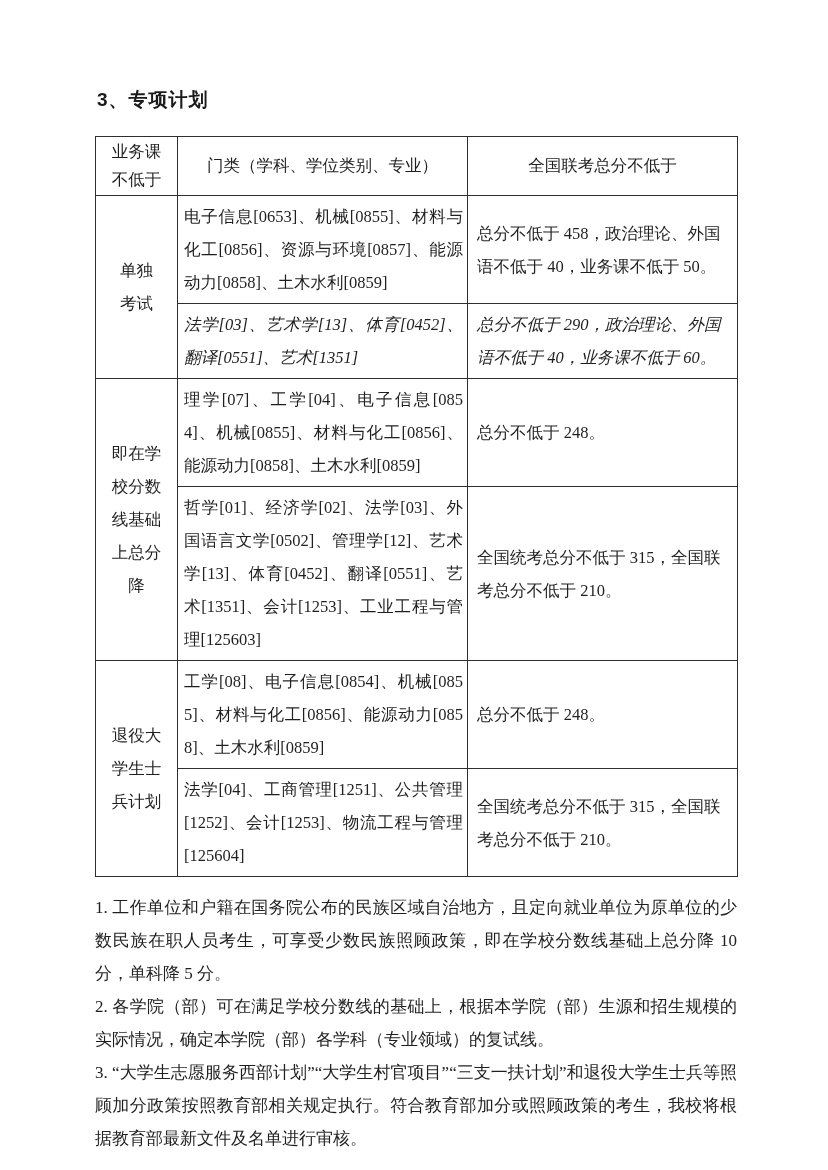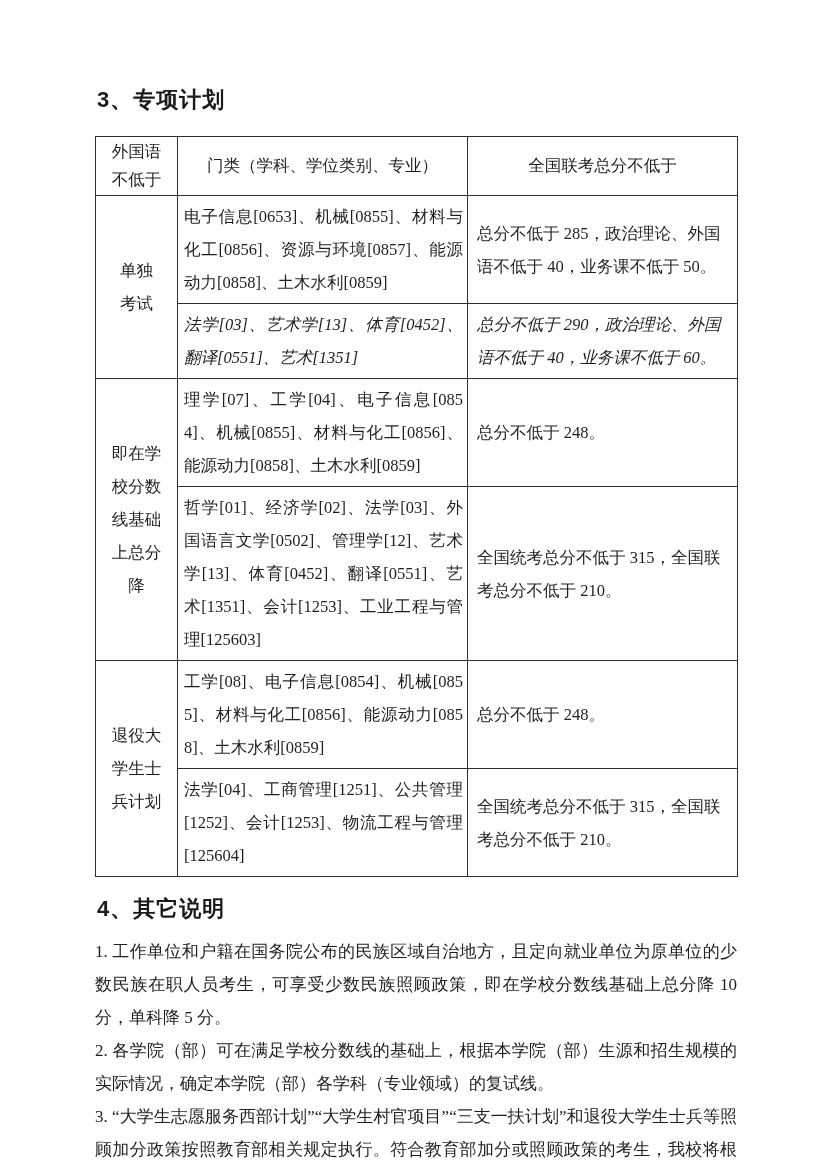--- a/index.html
+++ b/index.html
@@ -19,21 +19,21 @@
   .content {
     position: absolute;
     left: 95px;
     top: 0;
     width: 642px;
   }
   h2.sec-heading {
     margin: 0;
     font-family: "Liberation Sans", sans-serif;
     font-weight: 700;
-    font-size: 22px;
+    font-size: 19px;
     line-height: 24px;
     color: #1a1a1a;
     letter-spacing: 1px;
   }
   #heading-3 { margin-top: 88px; margin-bottom: 24px; margin-left: 2px; }
   #heading-4 { margin-top: 20px; margin-left: 2px; }
 
   table.plan-table {
     border-collapse: collapse;
     table-layout: fixed;
@@ -106,31 +106,31 @@
     <h2 class="sec-heading" id="heading-3">3、专项计划</h2>
 
     <table class="plan-table">
       <colgroup>
         <col class="col-name">
         <col class="col-major">
         <col class="col-req">
       </colgroup>
       <tbody>
         <tr class="h-head">
-          <th><span class="vlabel w3">外国语不低于</span></th>
+          <th><span class="vlabel w3">业务课不低于</span></th>
           <th>门类（学科、学位类别、专业）</th>
           <th>全国联考总分不低于</th>
         </tr>
 
         <tr class="h-r1a">
           <td class="cell-center" rowspan="2">
             <span class="vlabel w2">单独考试</span>
           </td>
           <td class="cell-major">电子信息[0653]、机械[0855]、材料与化工[0856]、资源与环境[0857]、能源动力[0858]、土木水利[0859]</td>
-          <td class="cell-req">总分不低于 285，政治理论、外国语不低于 40，业务课不低于 50。</td>
+          <td class="cell-req">总分不低于 458，政治理论、外国语不低于 40，业务课不低于 50。</td>
         </tr>
         <tr class="h-r1b">
           <td class="cell-major">法学[03]、艺术学[13]、体育[0452]、翻译[0551]、艺术[1351]</td>
           <td class="cell-req">总分不低于 290，政治理论、外国语不低于 40，业务课不低于 60。</td>
         </tr>
 
         <tr class="h-r2a">
           <td class="cell-center" rowspan="2">
             <span class="vlabel w3">即在学校分数线基础上总分降</span>
           </td>
@@ -149,21 +149,20 @@
           <td class="cell-major">工学[08]、电子信息[0854]、机械[0855]、材料与化工[0856]、能源动力[0858]、土木水利[0859]</td>
           <td class="cell-req">总分不低于 248。</td>
         </tr>
         <tr class="h-r3b">
           <td class="cell-major">法学[04]、工商管理[1251]、公共管理[1252]、会计[1253]、物流工程与管理[125604]</td>
           <td class="cell-req">全国统考总分不低于 315，全国联考总分不低于 210。</td>
         </tr>
       </tbody>
     </table>
 
-    <h2 class="sec-heading" id="heading-4">4、其它说明</h2>
 
     <div class="notes">
       <p class="note-para">1. 工作单位和户籍在国务院公布的民族区域自治地方，且定向就业单位为原单位的少数民族在职人员考生，可享受少数民族照顾政策，即在学校分数线基础上总分降 10 分，单科降 5 分。</p>
       <p class="note-para">2. 各学院（部）可在满足学校分数线的基础上，根据本学院（部）生源和招生规模的实际情况，确定本学院（部）各学科（专业领域）的复试线。</p>
       <p class="note-para">3. “大学生志愿服务西部计划”“大学生村官项目”“三支一扶计划”和退役大学生士兵等照顾加分政策按照教育部相关规定执行。符合教育部加分或照顾政策的考生，我校将根据教育部最新文件及名单进行审核。</p>
 
     </div>
 
   </div>
 </div>

